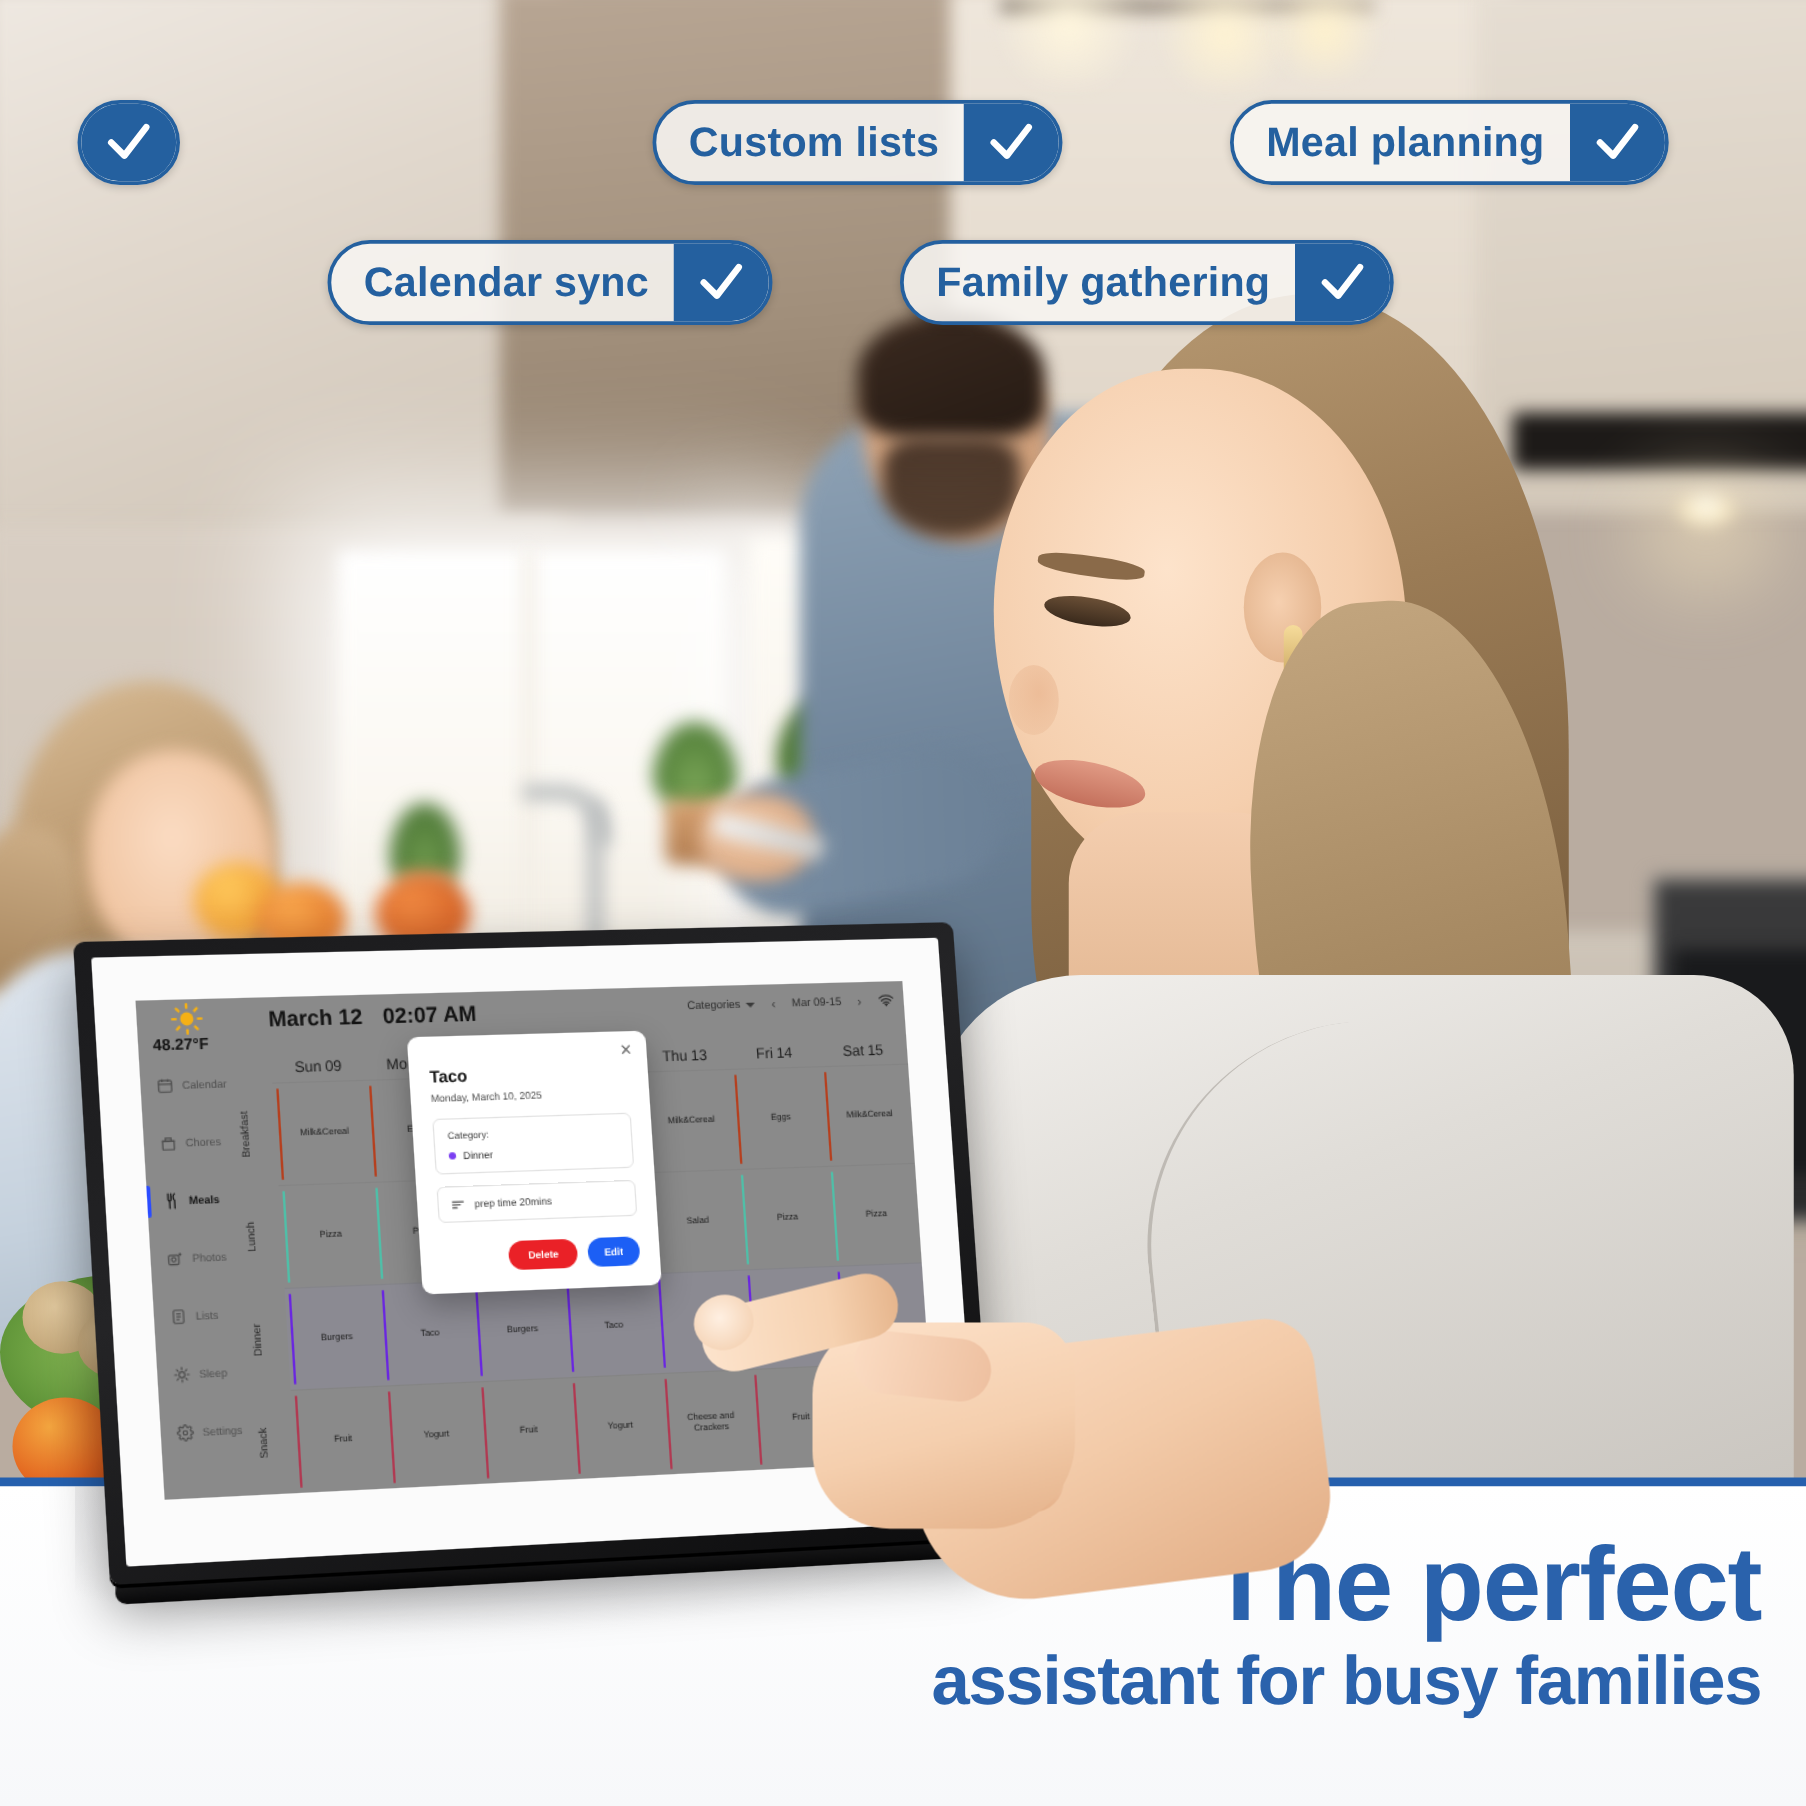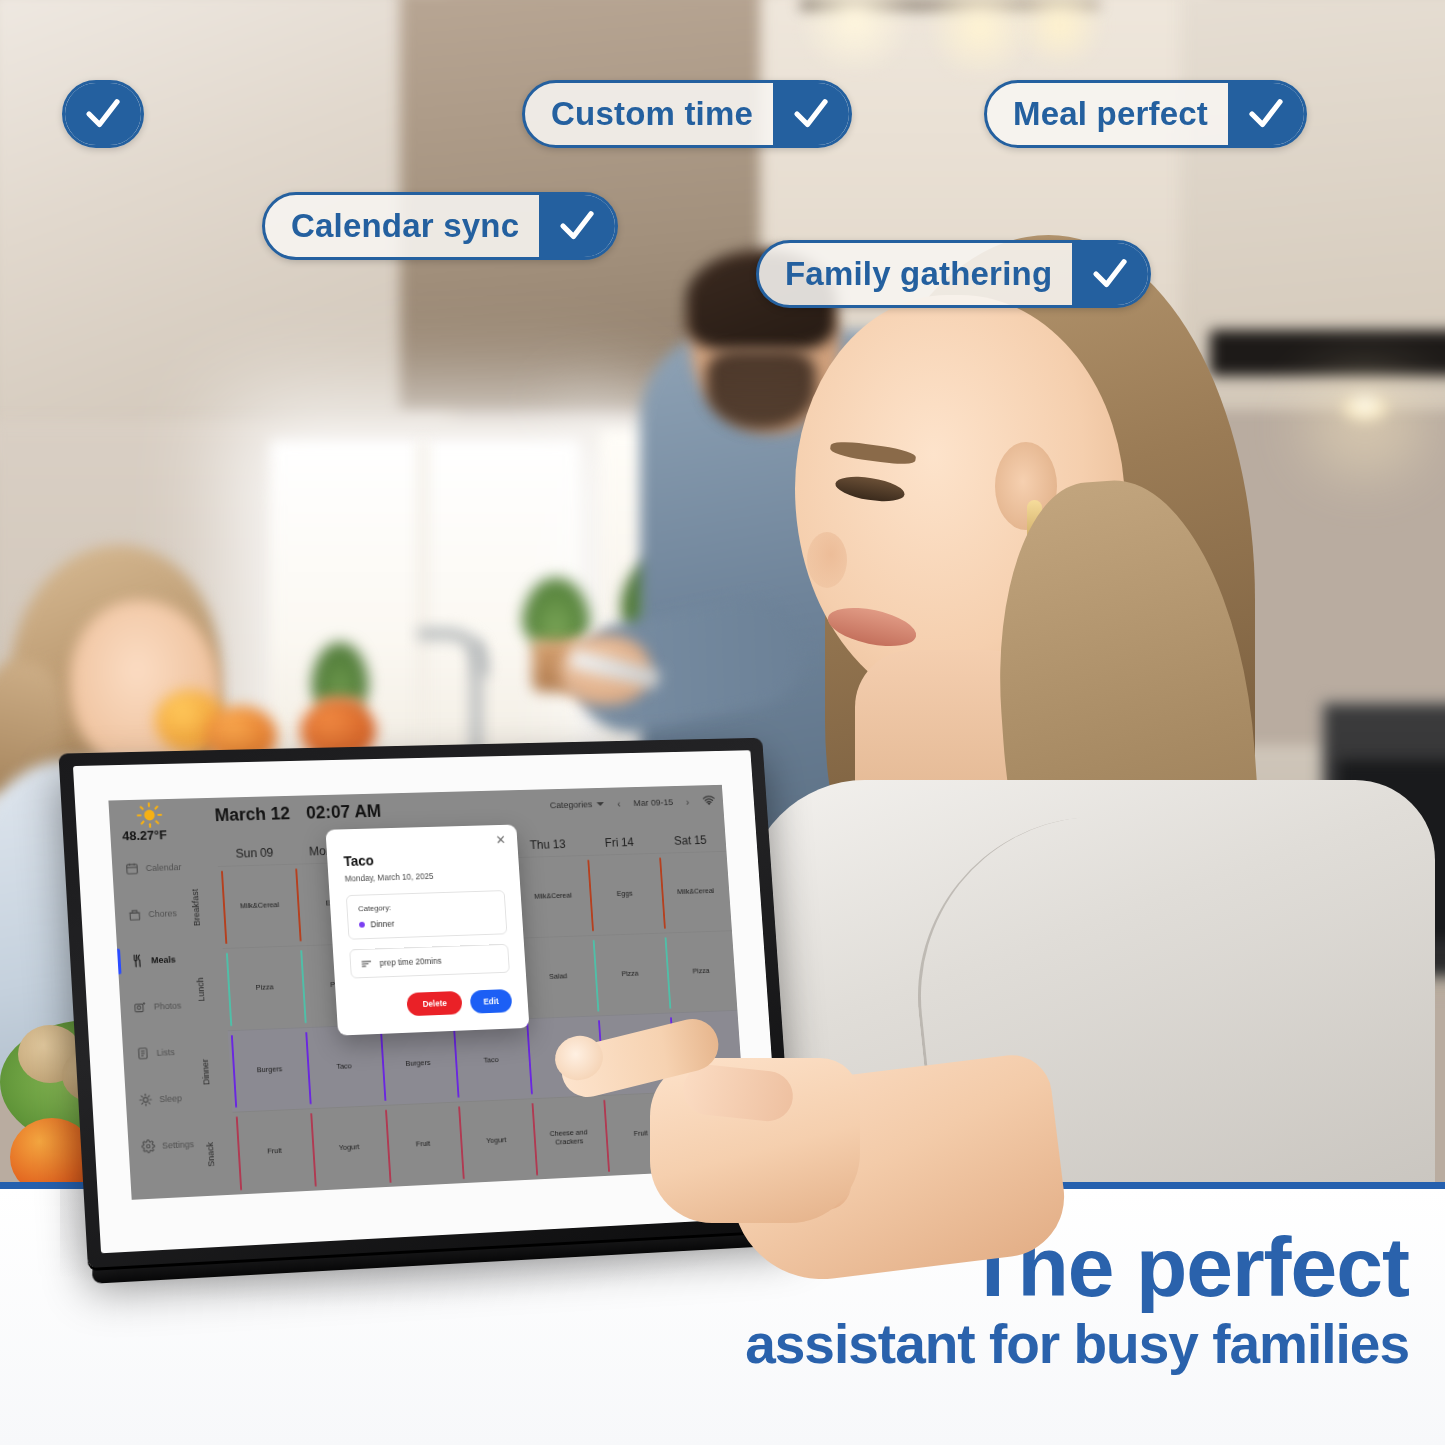--- a/index.html
+++ b/index.html
@@ -298,21 +298,21 @@
     background: #24609f;
     display: flex; align-items: center; justify-content: center;
     flex: none;
   }
   .pill-check svg { width: 42px; height: 42px; }
 
   .pill-1 { left: 62px;  top: 80px;  }
   .pill-2 { left: 522px; top: 80px;  }
   .pill-3 { left: 984px; top: 80px;  }
   .pill-4 { left: 262px; top: 192px; justify-content: flex-end; }
-  .pill-5 { left: 756px; top: 192px; margin-top: 48px; }
+  .pill-5 { left: 720px; top: 192px; }
 
   
   #tablet {
     position: absolute;
     left: 88px; top: 748px;
     width: 746px; height: 520px;
     z-index: 55;
     transform: perspective(1700px) rotateY(6deg) rotateZ(-3.1deg) rotateX(2deg);
     transform-origin: 0% 100%;
   }
@@ -922,29 +922,29 @@
 
 <div id="pills">
   <div class="pill pill-1">
     <div class="pill-check">
       <svg viewBox="0 0 24 24" fill="none" stroke="#ffffff" stroke-width="3" stroke-linecap="round" stroke-linejoin="round">
           <polyline points="4,12 10,18 20,5"></polyline>
         </svg>
     </div>
   </div>
   <div class="pill pill-2">
-    <div class="pill-label">Custom time</div>
+    <div class="pill-label">Custom lists</div>
     <div class="pill-check">
       <svg viewBox="0 0 24 24" fill="none" stroke="#ffffff" stroke-width="3" stroke-linecap="round" stroke-linejoin="round">
           <polyline points="4,12 10,18 20,5"></polyline>
         </svg>
     </div>
   </div>
   <div class="pill pill-3">
-    <div class="pill-label">Meal perfect</div>
+    <div class="pill-label">Meal planning</div>
     <div class="pill-check">
       <svg viewBox="0 0 24 24" fill="none" stroke="#ffffff" stroke-width="3" stroke-linecap="round" stroke-linejoin="round">
           <polyline points="4,12 10,18 20,5"></polyline>
         </svg>
     </div>
   </div>
   <div class="pill pill-4">
     <div class="pill-label">Calendar sync</div>
     <div class="pill-check">
       <svg viewBox="0 0 24 24" fill="none" stroke="#ffffff" stroke-width="3" stroke-linecap="round" stroke-linejoin="round">

